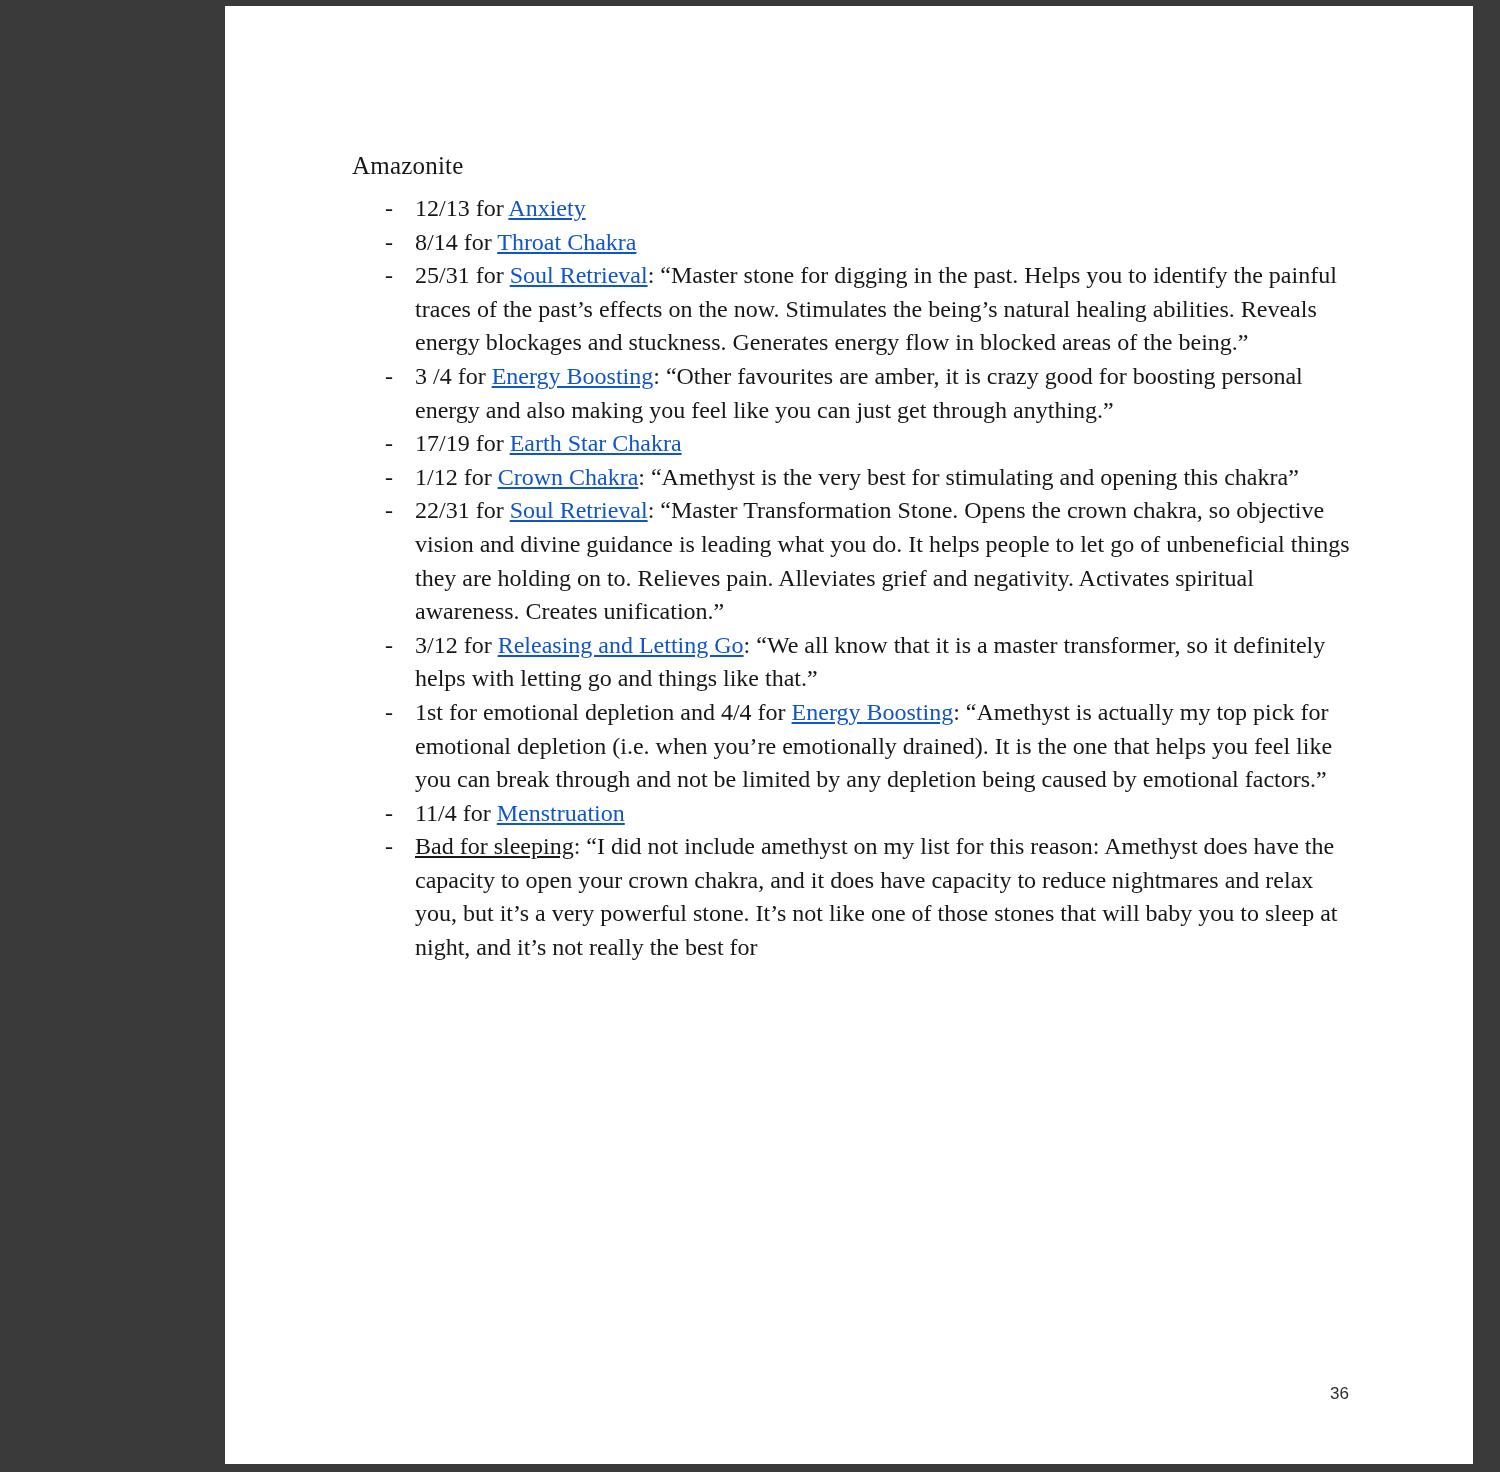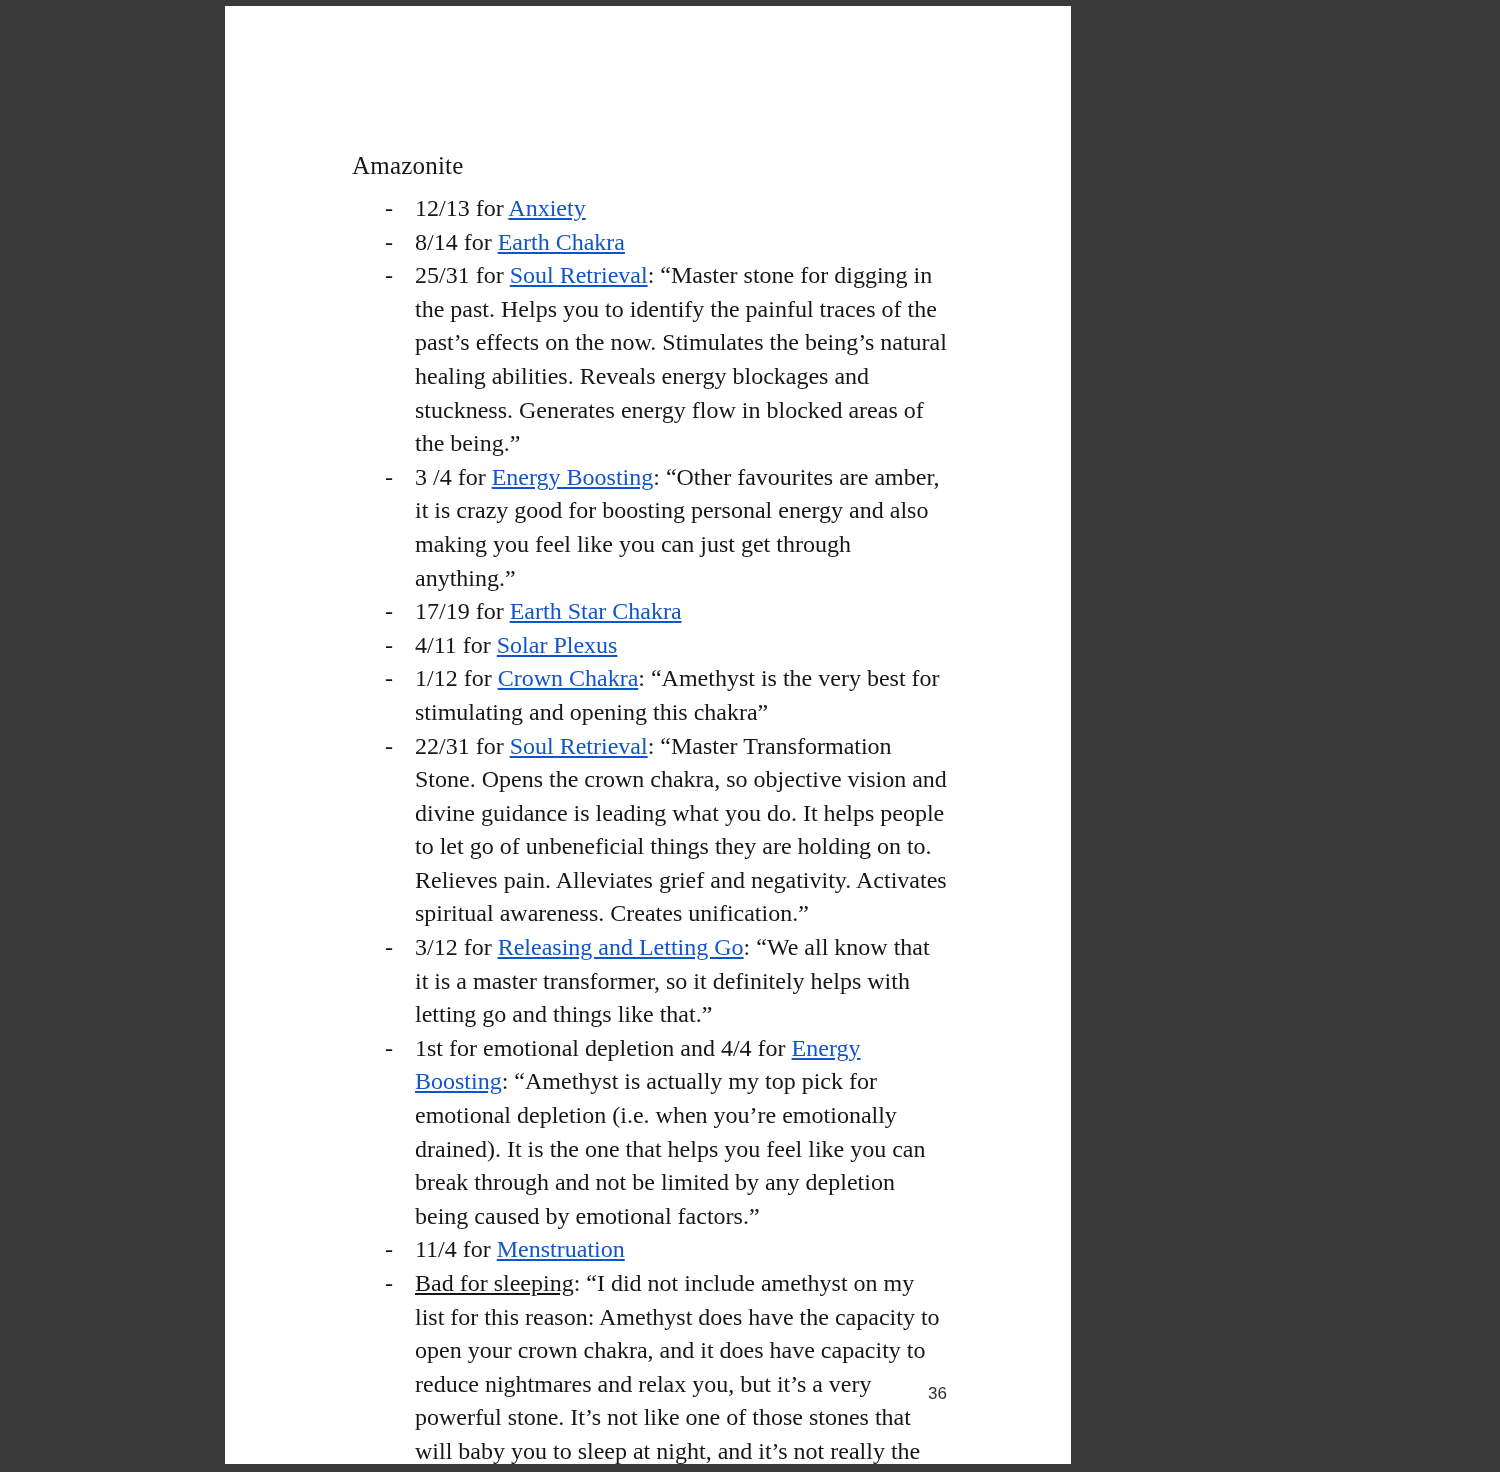--- a/index.html
+++ b/index.html
@@ -6,21 +6,21 @@
   html, body { width: 1500px; height: 1472px; overflow: hidden; }
   body {
     background: #3a3a3a;
     font-family: "Liberation Serif", serif;
     position: relative;
   }
   .page {
     position: absolute;
     left: 225px;
     top: 6px;
-    width: 846px;
+    width: 1248px;
     height: 1458px;
     background: #ffffff;
   }
   .content {
     padding: 104px 123px 0 127px;
   }
   .section-heading {
     font-size: 25px;
     font-weight: 400;
     color: #171717;
@@ -62,30 +62,29 @@
 </style>
 </head>
 <body>
 
 <div class="page">
   <div class="content">
   <section class="section">
     <h2 class="section-heading">Amazonite</h2>
     <ul class="items">
           <li class="item"><span>12/13 for </span><a class="doc-link" href="#">Anxiety</a></li>
-          <li class="item"><span>8/14 for </span><a class="doc-link" href="#">Earth Chakra</a></li>
+          <li class="item"><span>8/14 for </span><a class="doc-link" href="#">Throat Chakra</a></li>
         </ul>
   </section>
 
   <section class="section">
     <ul class="items">
           <li class="item"><span>25/31 for </span><a class="doc-link" href="#">Soul Retrieval</a><span>: “Master stone for digging in the past. Helps you to identify the painful traces of the past’s effects on the now. Stimulates the being’s natural healing abilities. Reveals energy blockages and stuckness. Generates energy flow in blocked areas of the being.”</span></li>
           <li class="item"><span>3 /4 for </span><a class="doc-link" href="#">Energy Boosting</a><span>: “Other favourites are amber, it is crazy good for boosting personal energy and also making you feel like you can just get through anything.”</span></li>
           <li class="item"><span>17/19 for </span><a class="doc-link" href="#">Earth Star Chakra</a></li>
-          <li class="item"><span>4/11 for </span><a class="doc-link" href="#">Solar Plexus</a></li>
         </ul>
   </section>
 
   <section class="section">
     <ul class="items">
           <li class="item"><span>1/12 for </span><a class="doc-link" href="#">Crown Chakra</a><span>: “Amethyst is the very best for stimulating and opening this chakra”</span></li>
           <li class="item"><span>22/31 for </span><a class="doc-link" href="#">Soul Retrieval</a><span>: “Master Transformation Stone. Opens the crown chakra, so objective vision and divine guidance is leading what you do. It helps people to let go of unbeneficial things they are holding on to. Relieves pain. Alleviates grief and negativity. Activates spiritual awareness. Creates unification.”</span></li>
           <li class="item"><span>3/12 for </span><a class="doc-link" href="#">Releasing and Letting Go</a><span>: “We all know that it is a master transformer, so it definitely helps with letting go and things like that.”</span></li>
           <li class="item"><span>1st for emotional depletion and 4/4 for </span><a class="doc-link" href="#">Energy Boosting</a><span>: “Amethyst is actually my top pick for emotional depletion (i.e. when you’re emotionally drained). It is the one that helps you feel like you can break through and not be limited by any depletion being caused by emotional factors.”</span></li>
           <li class="item"><span>11/4 for </span><a class="doc-link" href="#">Menstruation</a></li>

